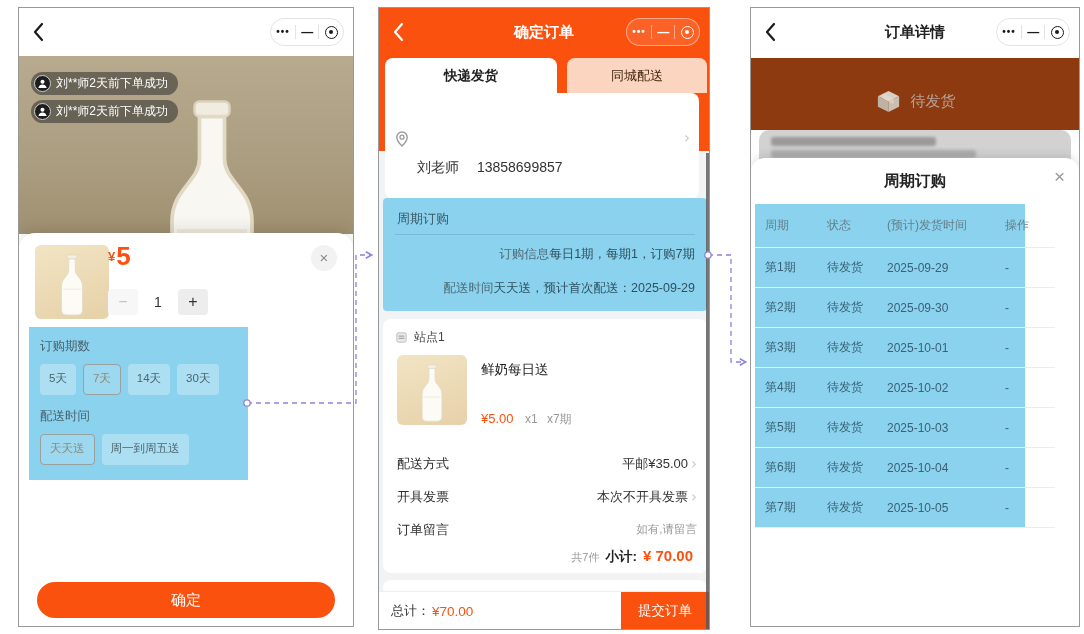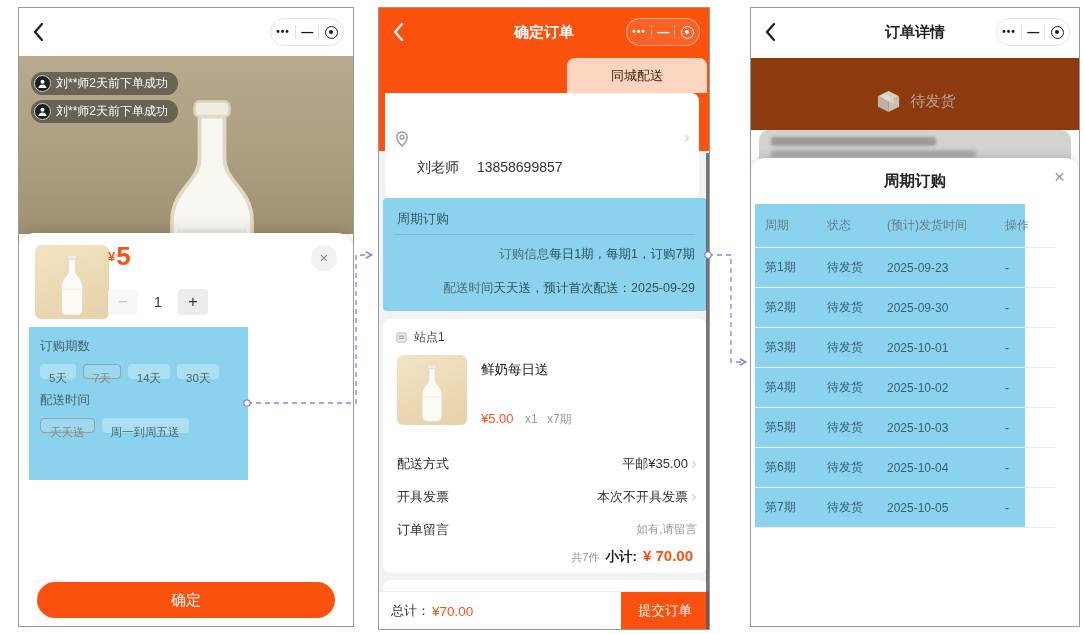--- a/index.html
+++ b/index.html
@@ -41,21 +41,21 @@
   .price .val{font-size:26px;font-weight:bold;line-height:1;}
   .close-btn{position:absolute;right:16px;top:12px;width:26px;height:26px;border-radius:50%;background:#f2f2f2;color:#8a8a8a;font-size:15px;line-height:26px;text-align:center;cursor:pointer;}
   .stepper{position:absolute;left:89px;top:56px;display:flex;align-items:center;}
   .step-btn{width:30px;height:26px;border-radius:4px;text-align:center;line-height:26px;font-size:16px;cursor:pointer;}
   .step-minus{background:#f7f7f7;color:#c2c2c2;}
   .step-plus{background:#ededed;color:#333;}
   .step-val{width:40px;text-align:center;font-size:14px;color:#333;}
   .blue-panel{position:absolute;left:10px;top:94px;width:219px;height:153px;background:#8ad2ee;box-sizing:border-box;padding:11px 11px;}
   .bp-label{font-size:12.5px;color:#49626d;}
   .opt-row{display:flex;gap:7px;margin-top:9px;margin-bottom:13px;}
-  .opt{height:15px;line-height:28px;padding:0 9px;border-radius:4px;background:rgba(255,255,255,0.30);color:#4c656f;font-size:11.5px;text-align:right;cursor:pointer;box-sizing:border-box;}
+  .opt{height:31px;line-height:28px;padding:0 9px;border-radius:4px;background:rgba(255,255,255,0.30);color:#4c656f;font-size:11.5px;text-align:right;cursor:pointer;box-sizing:border-box;}
   .opt.sel{background:rgba(255,255,255,0.16);border:1px solid #98a0a0;color:#8b8a78;line-height:26px;}
   .confirm-btn{position:absolute;left:18px;right:18px;bottom:8px;height:36px;border-radius:18px;background:#fb510f;color:#fff;font-size:15px;text-align:center;line-height:36px;cursor:pointer;}
 
   
   .orange-zone{position:absolute;left:0;right:0;top:0;height:143px;background:#fb510f;}
   .tab{position:absolute;top:50px;height:35px;border-radius:8px 8px 0 0;text-align:center;line-height:35px;font-size:13.5px;cursor:pointer;}
   .tab.active{left:6px;width:172px;background:#fff;color:#222;font-weight:bold;}
   .tab.inactive{left:188px;width:140px;background:#fcd5c0;color:#42280f;font-weight:normal;font-size:13px;}
   .addr-card{position:absolute;left:6px;top:85px;width:314px;height:107px;background:#fff;border-radius:0 8px 10px 10px;box-sizing:border-box;}
   .pin{position:absolute;left:10px;top:38px;color:#9b9b9b;}
@@ -233,20 +233,21 @@
         <span class="cap-div"></span>
         <span class="cap-seg minim">—</span>
         <span class="cap-div"></span>
         <span class="cap-seg">
             <span class="ring">
               <span class="dot"></span>
             </span>
           </span>
       </div>
     </div>
+    <div class="tab active">快递发货</div>
     <div class="tab inactive">同城配送</div>
     <div class="addr-card">
       <span class="pin">
           <svg width="14" height="16">
             <use href="#pin"></use>
           </svg>
         </span>
       <div class="addr-contact">
         <span>刘老师</span>
         <span class="ph">13858699857</span>
@@ -354,21 +355,21 @@
       <div class="ptable">
         <div class="trow thead">
           <span>周期</span>
           <span>状态</span>
           <span>(预计)发货时间</span>
           <span>操作</span>
         </div>
         <div class="trow tdata">
           <span>第1期</span>
           <span>待发货</span>
-          <span>2025-09-23</span>
+          <span>2025-09-29</span>
           <span>-</span>
         </div>
         <div class="trow tdata">
           <span>第2期</span>
           <span>待发货</span>
           <span>2025-09-30</span>
           <span>-</span>
         </div>
         <div class="trow tdata">
           <span>第3期</span>

